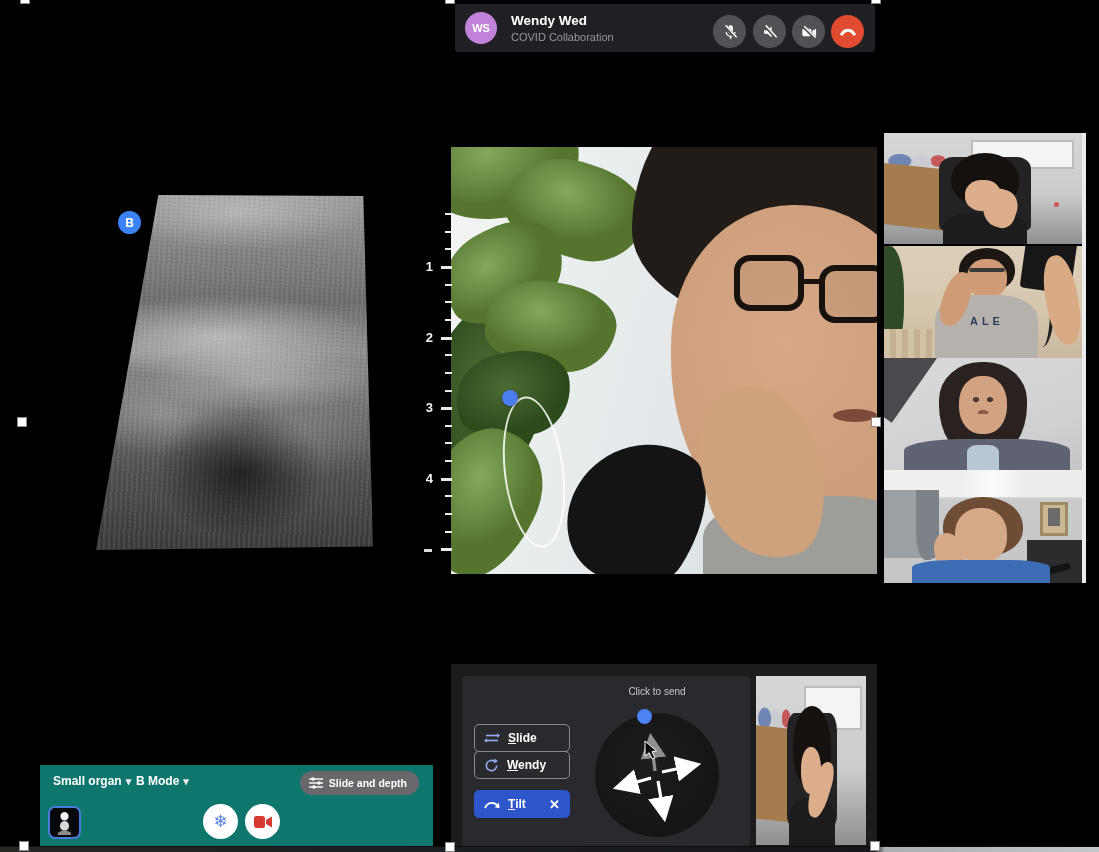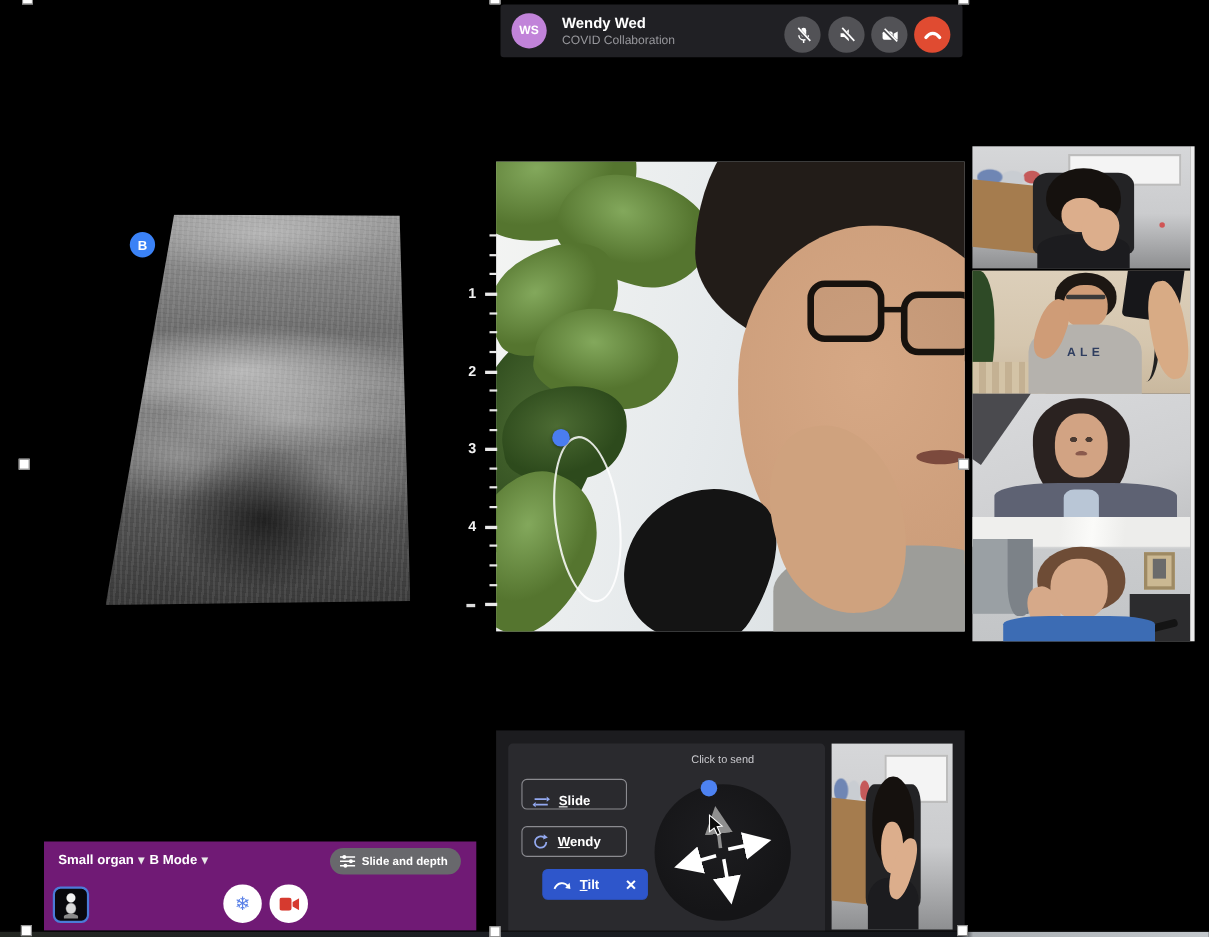--- a/index.html
+++ b/index.html
@@ -28,21 +28,21 @@
       repeating-linear-gradient(4deg, rgba(0,0,0,.06) 0 1px, transparent 1px 4px),
       linear-gradient(180deg,#9c9c9c 0%,#828282 16%,#6d6d6d 30%,#8e8e8e 44%,#757575 58%,#525252 76%,#3a3a3a 100%);}
   .depth-ruler{left:420px;top:195px;width:32px;height:372px;z-index:5;}
   .tick{position:absolute;right:0;width:7px;height:2px;background:#e9e9e9;}
   .tick.major{width:11px;height:3px;}
   .tick-label{position:absolute;right:19px;width:14px;text-align:right;
     color:#f2f2f2;font-size:13px;font-weight:bold;line-height:16px;}
   .ruler-end-dash{left:424px;top:549px;width:8px;height:3px;background:#dcdcdc;z-index:5;}
 
   
-  .us-toolbar{left:40px;top:765px;width:393px;height:81px;background:#701a75;}
+  .us-toolbar{left:40px;top:765px;width:393px;height:81px;background:#0f766e;}
   .dd{position:absolute;top:9px;display:flex;align-items:center;gap:4px;color:#fff;
     font-size:12px;font-weight:600;cursor:default;}
   .dd .chev{font-size:11px;color:#e8e8e8;}
   .gain-pill{position:absolute;right:14px;top:6px;height:24px;padding:0 12px 0 9px;
     border-radius:13px;background:#68686c;display:flex;align-items:center;gap:6px;
     color:#fff;font-size:10.5px;font-weight:600;}
   .probe-thumb{position:absolute;left:8px;top:41px;width:33px;height:33px;border-radius:7px;
     border:2px solid #4b7bd8;background:#08080c;overflow:hidden;}
   .probe-glyph{position:absolute;left:8px;top:3px;width:13px;height:24px;
     background:
@@ -306,41 +306,41 @@
   <div class="probe-main"></div>
   <div class="hand-main"></div>
   <div class="ar-ring"></div>
   <div class="ar-dot"></div>
 </div>
 
 <div class="abs bottom-section">
   <div class="ctl-panel">
     <div class="click-hint">Click to send</div>
 
-    <div class="ctl-btn" style="top:32px;align-items:flex-end;">
+    <div class="ctl-btn" style="top:48px;">
       <svg width="16" height="12" viewBox="0 0 16 12">
         <g stroke="#93a9f0" stroke-width="1.6" fill="#93a9f0">
           <line x1="2" y1="3.5" x2="13" y2="3.5"></line>
             <path d="M13 1.2 L16 3.5 L13 5.8 Z" stroke="none"></path>
           <line x1="3" y1="8.5" x2="14" y2="8.5"></line>
             <path d="M3 6.2 L0 8.5 L3 10.8 Z" stroke="none"></path>
         </g>
       </svg>
       <span class="lbl">Slide</span>
     </div>
 
     <div class="ctl-btn" style="top:75px;">
       <svg width="15" height="15" viewBox="0 0 16 16">
         <path d="M13.5 8 a5.5 5.5 0 1 1 -2.2 -4.4" fill="none" stroke="#93a9f0" stroke-width="1.7"></path>
         <path d="M11 0.5 L15 3.5 L10.5 5.5 Z" fill="#93a9f0"></path>
       </svg>
       <span class="lbl">Wendy</span>
     </div>
 
-    <div class="ctl-btn active" style="top:114px;margin-left:19px;">
+    <div class="ctl-btn active" style="top:114px;">
       <svg width="16" height="11" viewBox="0 0 16 11">
         <path d="M1 9 C4 2.5 10 2.5 14 7" fill="none" stroke="#fff" stroke-width="1.8"></path>
         <path d="M14.8 3.6 L15.6 9.2 L10.8 8.2 Z" fill="#fff"></path>
       </svg>
       <span class="lbl">Tilt</span>
       <span class="x">✕</span>
     </div>
 
     <div class="pad">
       <svg width="124" height="124" viewBox="0 0 124 124">

